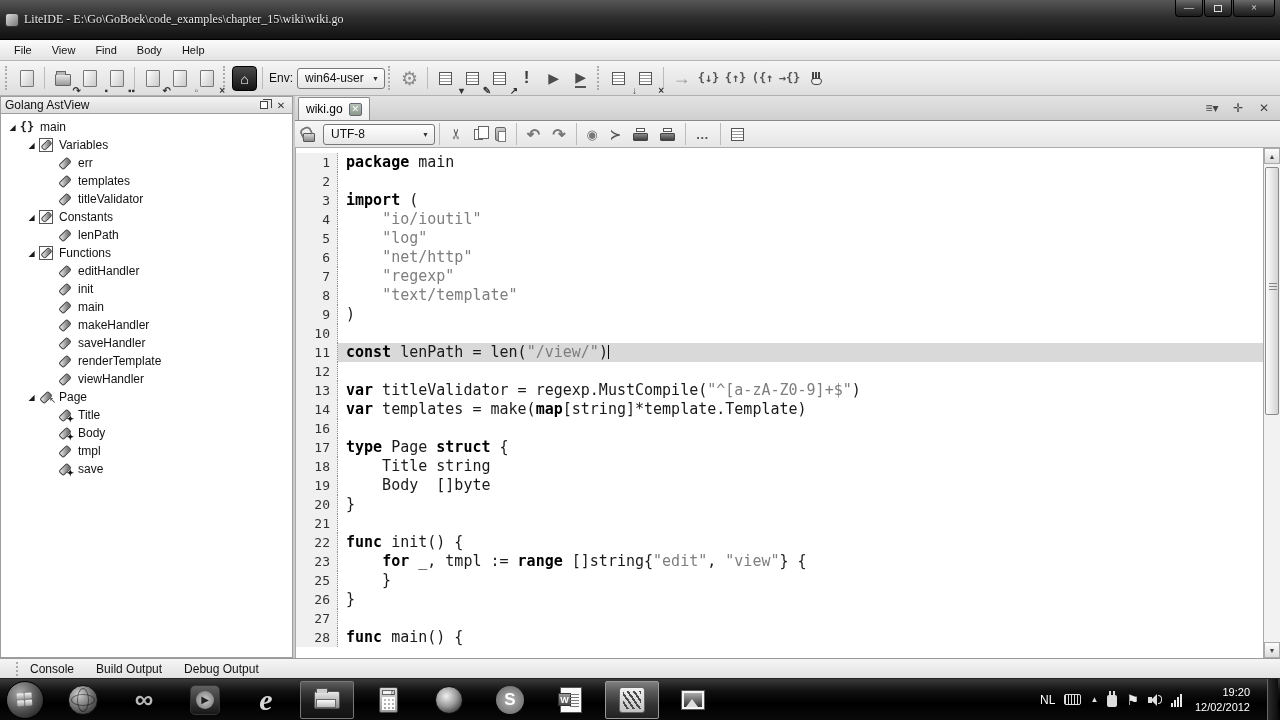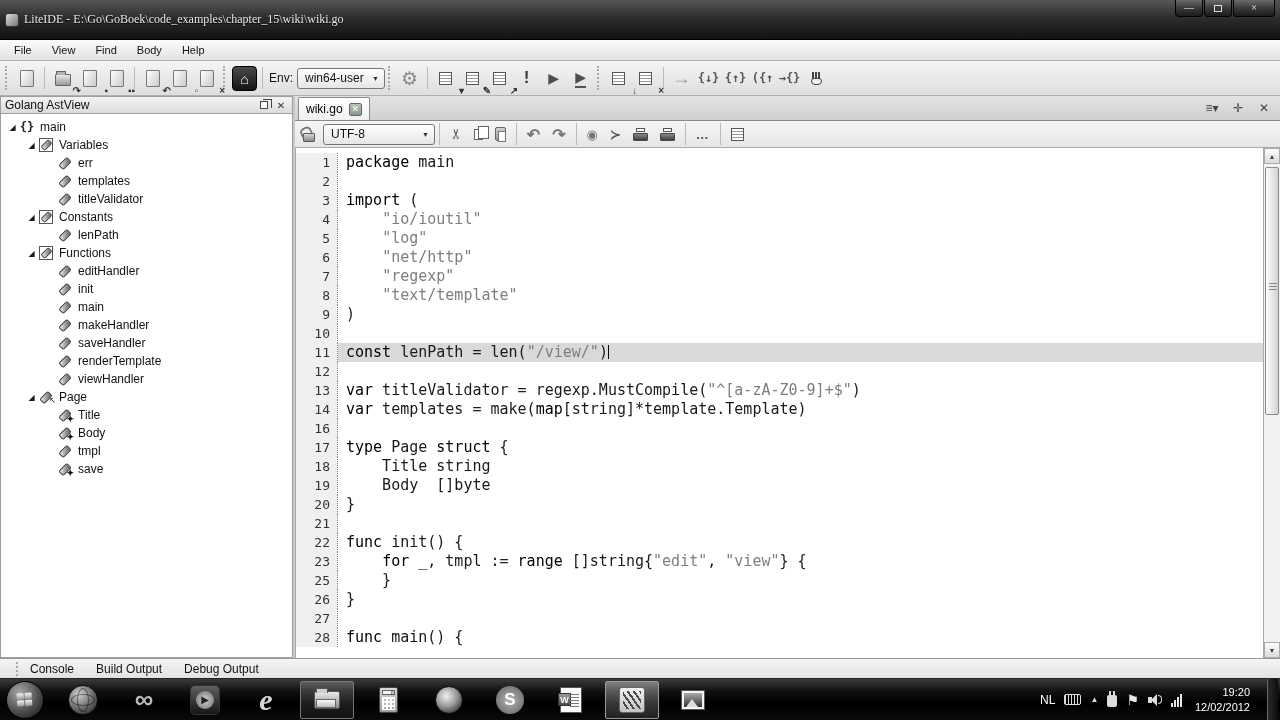--- a/index.html
+++ b/index.html
@@ -124,21 +124,21 @@
                background:repeating-linear-gradient(#fff 0 2px, #999 2px 3px); }
 
   
   .editor { flex:1; display:flex; min-height:0; background:#fff; border-left:1px solid #aaa; position:relative; }
   .codecol { flex:1; overflow:hidden; padding-top:5px; font-family:"DejaVu Sans Mono",monospace; }
   .crow { height:19px; line-height:19px; display:flex; white-space:pre; }
   .lnum { width:42px; min-width:42px; text-align:right; padding-right:7px; background:#f0f0f0;
           border-right:1px dotted #8a8a8a; color:#333; font-size:13px; }
   .ccode { flex:1; padding-left:8px; font-size:15px; color:#1a1a1a; }
   .crow.cur .ccode { background:#d9d9d9; }
-  .tok-k { font-weight:normal; color:#000; }
+  .tok-k { font-weight:bold; color:#000; }
   .tok-s { color:#7e7e7e; }
   .caret { display:inline-block; width:1px; height:14px; background:#000; vertical-align:-2px; }
 
   
   .sbar { width:17px; background:#f2f2f2; border-left:1px solid #aaa; position:relative; }
   .sb-arrow { position:absolute; left:0; width:16px; height:16px; text-align:center; line-height:16px;
               font-size:7px; color:#444; background:linear-gradient(#fdfdfd,#dcdcdc); border:1px solid #aaa; }
   .sb-up { top:0; } .sb-dn { bottom:0; }
   .sb-thumb { position:absolute; left:1px; top:19px; width:14px; height:248px; border:1px solid #8a8a8a;
               border-radius:2px; background:linear-gradient(90deg,#fdfdfd,#d2d2d2); }

